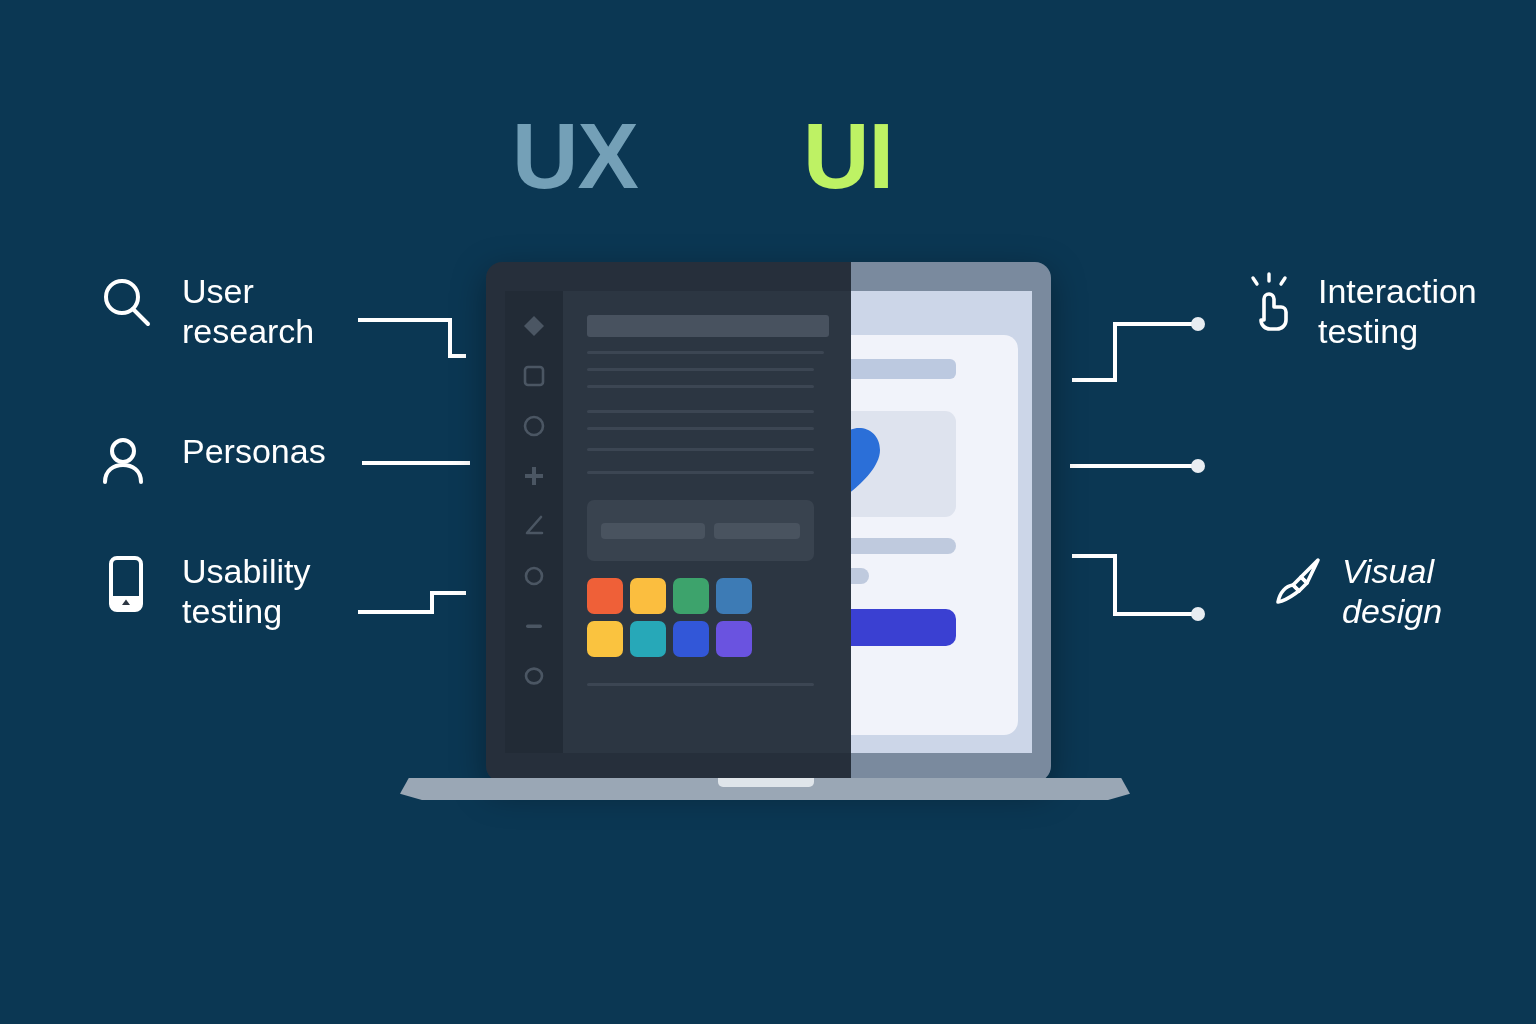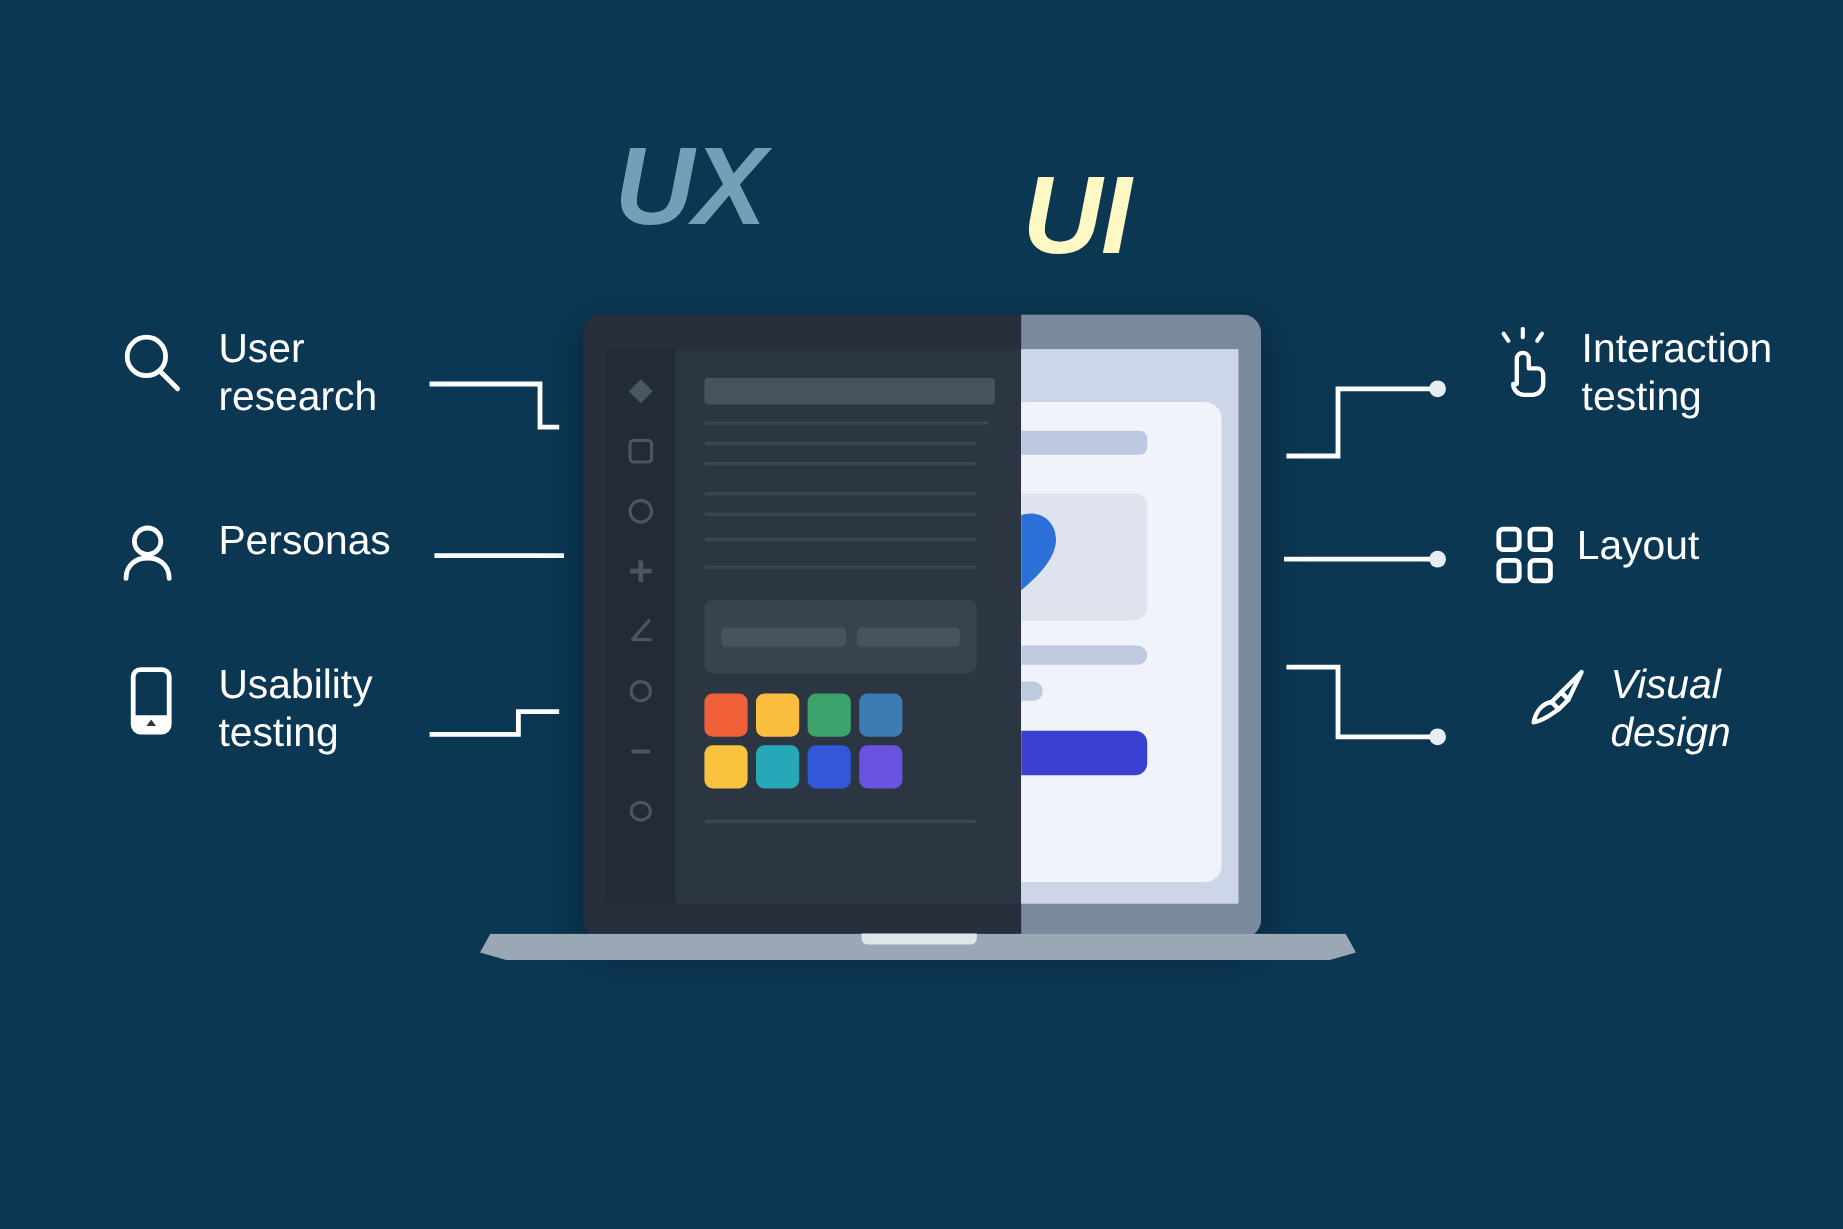--- a/index.html
+++ b/index.html
@@ -8,24 +8,24 @@
     width:1536px;height:1024px;overflow:hidden;
     background:#0b3753;
     font-family:"Liberation Sans", sans-serif;
     position:relative;
   }
   .stage{position:absolute;inset:0;}
 
   
   .title{
     position:absolute;font-weight:700;font-size:92px;letter-spacing:-1px;
-    line-height:1;user-select:none;font-style:italic;
+    line-height:1;user-select:none;
   }
   #title-ux{left:512px;top:110px;color:#74a0b7;}
-  #title-ui{left:852px;top:110px;color:#fef9c3;margin-top:24px;}
+  #title-ui{left:803px;top:110px;color:#bef264;}
 
   
   .feature{position:absolute;display:flex;align-items:flex-start;}
   .feature .label{
     color:#ffffff;font-size:34px;line-height:1.17;font-weight:400;
     white-space:pre-line;
   }
   .ico{flex:0 0 auto;display:block;}
   .feat-left .ico{margin-right:24px;}
   .feat-right .ico{margin-right:16px;}
@@ -173,31 +173,20 @@
         <line x1="13" y1="12" x2="9" y2="6"></line>
         <line x1="25" y1="9" x2="25" y2="2"></line>
         <line x1="37" y1="12" x2="41" y2="6"></line>
       </g>
       <path d="M20 48 V27 a5 5 0 0 1 10 0 v8 h7 a5 5 0 0 1 5 5 v8 a9 9 0 0 1 -9 9 h-7 a9 9 0 0 1 -9 -9 Z" fill="none" stroke="#ffffff" stroke-width="3.6" stroke-linejoin="round"></path>
     </svg>
     <div class="label">Interaction
 testing</div>
   </div>
 
-  <div class="feature feat-right" id="feat-layout">
-    <svg class="ico" width="54" height="54" viewBox="0 0 54 54">
-      <g fill="none" stroke="#ffffff" stroke-width="4">
-        <rect x="5" y="5" width="17" height="17" rx="3.5"></rect>
-        <rect x="31" y="5" width="17" height="17" rx="3.5"></rect>
-        <rect x="5" y="31" width="17" height="17" rx="3.5"></rect>
-        <rect x="31" y="31" width="17" height="17" rx="3.5"></rect>
-      </g>
-    </svg>
-    <div class="label">Layout</div>
-  </div>
 
   <div class="feature feat-right" id="feat-visual">
     <svg class="ico" width="58" height="58" viewBox="0 0 58 58">
       <g fill="none" stroke="#ffffff" stroke-width="3.6" stroke-linejoin="round" stroke-linecap="round">
         <path d="M50 8 L33 25 L39 31 L50 8 Z"></path>
         <path d="M33 25 L25 33 L31 39 L39 31 Z"></path>
         <path d="M25 33 C18 34 12 40 10 50 C20 48 26 42 31 39 Z"></path>
       </g>
     </svg>
     <div class="label">Visual

